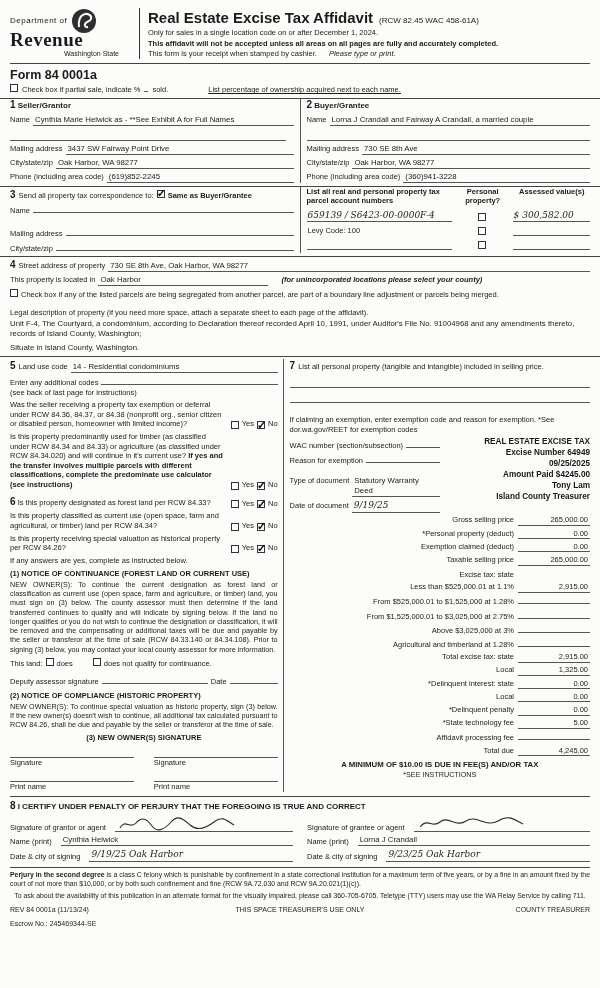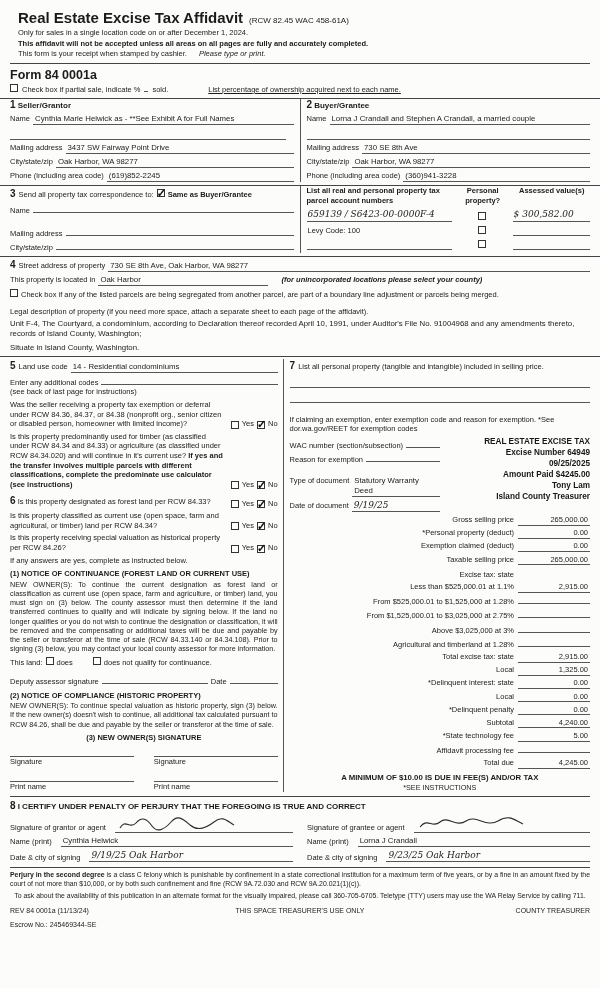--- a/index.html
+++ b/index.html
@@ -94,20 +94,31 @@
   .escrow { margin-top:5px; font-size:7px; }
   .gap4 { height:4px; } .gap8 { height:8px; } .gap12 { height:12px; }
   .blank-ul { border-bottom:1px solid #555; min-height:10px; margin-top:5px; }
 </style>
 </head>
 <body>
 
 <div class="page">
 
   <div class="hdr">
+    <div class="logo-block">
+      <div class="dept-row">
+        <span class="dept-of">Department of</span>
+        <svg class="logo-circle" viewBox="0 0 26 26">
+          <circle cx="13" cy="13" r="12" fill="#2e2e2e"></circle>
+          <path d="M8 19 C7 13 9 7 14 6 C18 5.4 21 8 20 11 C19 14 15 13 14 16 C13.4 18 15 19.5 17 19" fill="none" stroke="#f7f7f5" stroke-width="2.1"></path>
+        </svg>
+      </div>
+      <div class="revenue">Revenue</div>
+      <div class="wa-state">Washington State</div>
+    </div>
     <div class="title-block">
       <div class="title-row">
         <span class="main-title">Real Estate Excise Tax Affidavit</span>
         <span class="rcw">(RCW 82.45 WAC 458-61A)</span>
       </div>
       <div class="hnote">Only for sales in a single location code on or after December 1, 2024.</div>
       <div class="hnote bold">This affidavit will not be accepted unless all areas on all pages are fully and accurately completed.</div>
       <div class="hnote"><span>This form is your receipt when stamped by cashier.</span> <span class="it">Please type or print.</span></div>
     </div>
   </div>
@@ -142,21 +153,21 @@
         </div>
       <div class="fld">
           <span class="lbl">Phone (including area code)</span>
           <span class="ul val">(619)852-2245</span>
         </div>
     </div>
     <div class="col rightc">
       <div><span class="sec-num">2</span> <span class="sec-title">Buyer/Grantee</span></div>
       <div class="fld">
           <span class="lbl">Name</span>
-          <span class="ul val">Lorna J Crandall and Stephen A Crandall, a married couple</span>
+          <span class="ul val">Lorna J Crandall and Fairway A Crandall, a married couple</span>
         </div>
       <div class="blank-ul"></div>
       <div class="fld">
           <span class="lbl">Mailing address</span>
           <span class="ul val">730 SE 8th Ave</span>
         </div>
       <div class="fld">
           <span class="lbl">City/state/zip</span>
           <span class="ul val">Oak Harbor, WA 98277</span>
         </div>
@@ -433,24 +444,20 @@
           </div>
         <div class="money-row">
             <span class="money-label">Local</span>
             <span class="money-value">0.00</span>
           </div>
         <div class="money-row">
             <span class="money-label">*Delinquent penalty</span>
             <span class="money-value">0.00</span>
           </div>
         <div class="money-row">
-            <span class="money-label">Subtotal</span>
-            <span class="money-value">4,240.00</span>
-          </div>
-        <div class="money-row">
             <span class="money-label">*State technology fee</span>
             <span class="money-value">5.00</span>
           </div>
         <div class="money-row">
             <span class="money-label">Affidavit processing fee</span>
             <span class="money-value"></span>
           </div>
         <div class="money-row">
             <span class="money-label">Total due</span>
             <span class="money-value">4,245.00</span>

